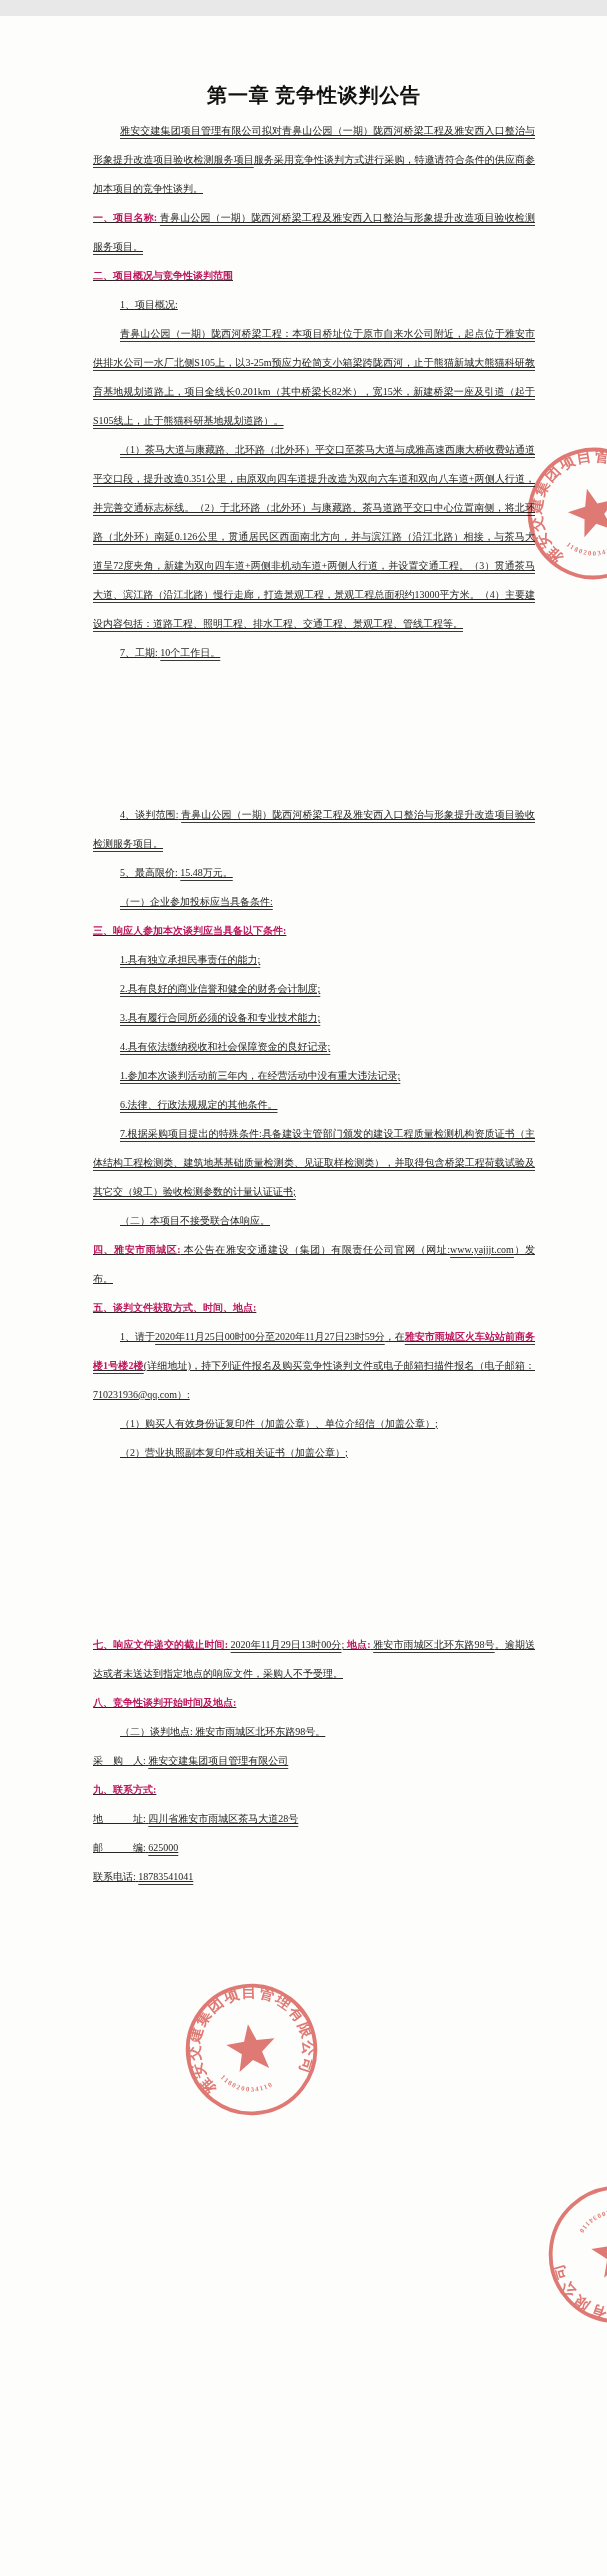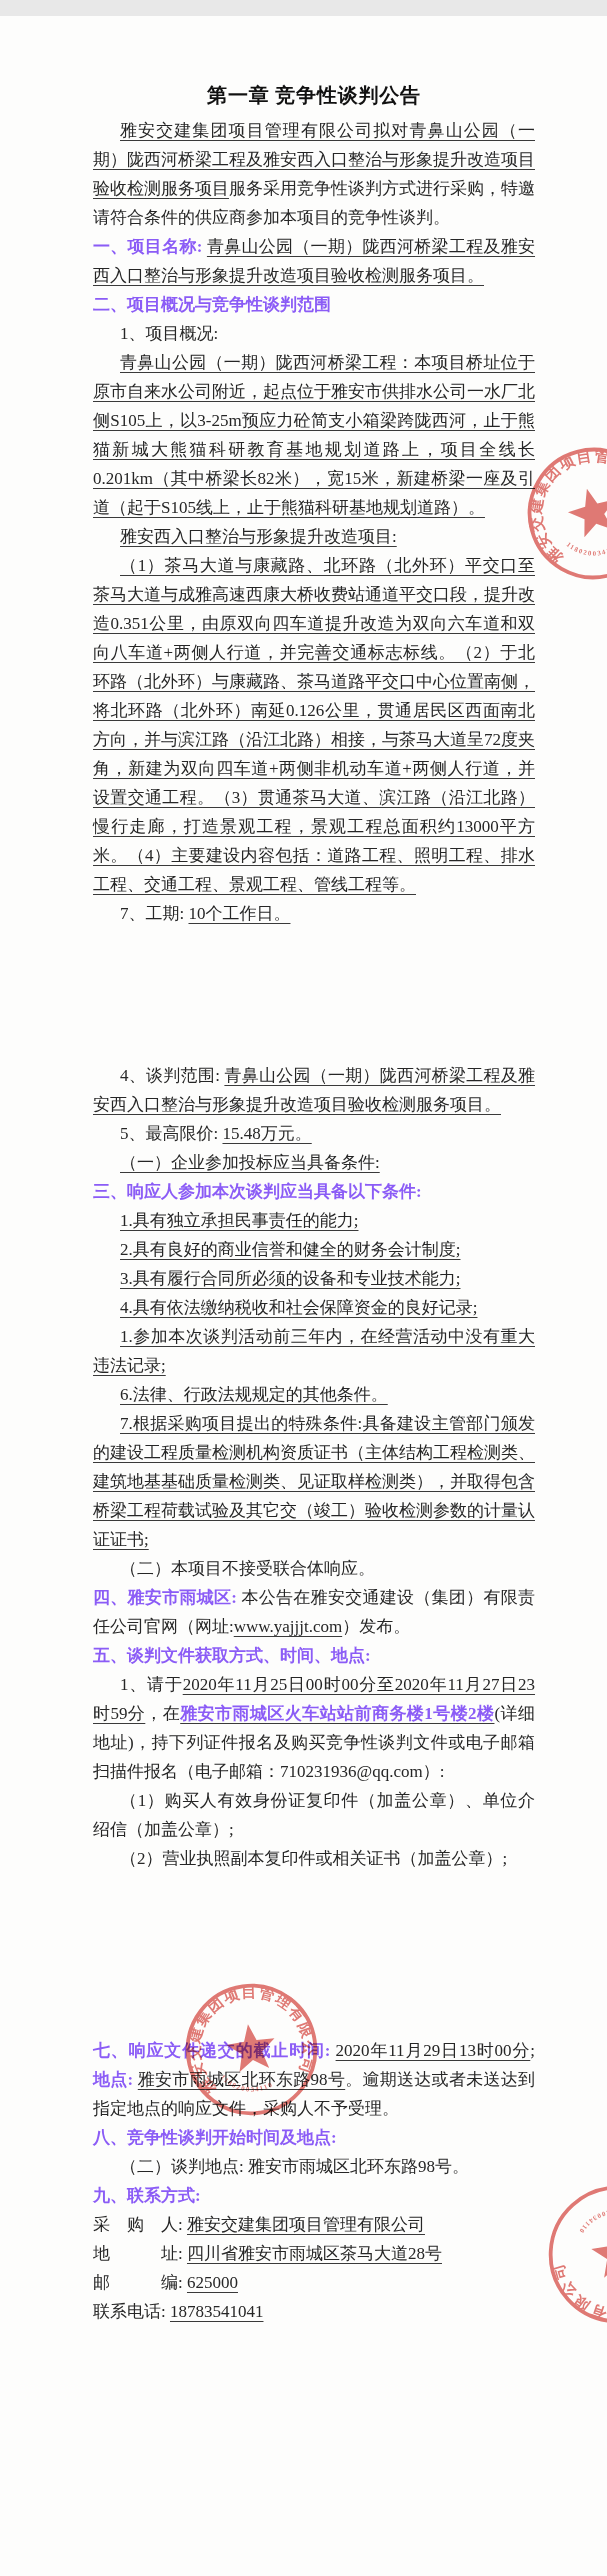--- a/index.html
+++ b/index.html
@@ -20,27 +20,28 @@
   .doc-title{
     font-weight:bold;
     font-size:20px;
     line-height:30px;
     text-align:center;
     letter-spacing:0.8px;
     color:#111;
     margin-bottom:6px;
   }
   .para{
-    font-size:17px;
+    font-size:10px;
     line-height:29px;
     text-align:justify;
     color:#262626;
+    text-decoration:underline;
   }
   .para.indent{ text-indent:27px; }
-  .b{ font-weight:bold; color:#8b5cf6; }
+  .b{ font-weight:bold; color:#be185d; }
   .u{
     text-decoration:underline;
     text-underline-offset:3.8px;
     text-decoration-thickness:0.8px;
     text-decoration-color:#3a3a3a;
   }
   .seal{
     position:absolute;
     opacity:.78;
     mix-blend-mode:multiply;
@@ -56,21 +57,20 @@
 
 <div id="page">
   <div id="content">
     <div class="doc-title">第一章 竞争性谈判公告</div>
 
   <div class="para indent"><span class="u">雅安交建集团项目管理有限公司拟对青鼻山公园（一期）陇西河桥梁工程及雅安西入口整治与形象提升改造项目验收检测服务项目</span><span class="">服务采用竞争性谈判方式进行采购，特邀请符合条件的供应商参加本项目的竞争性谈判。</span></div>
       <div class="para"><span class="b ">一、项目名称:</span><span class=""> </span><span class="u">青鼻山公园（一期）陇西河桥梁工程及雅安西入口整治与形象提升改造项目验收检测服务项目。</span></div>
       <div class="para"><span class="b ">二、项目概况与竞争性谈判范围</span></div>
       <div class="para indent"><span class="">1、项目概况:</span></div>
       <div class="para indent"><span class="u">青鼻山公园（一期）陇西河桥梁工程：本项目桥址位于原市自来水公司附近，起点位于雅安市供排水公司一水厂北侧S105上，以3-25m预应力砼简支小箱梁跨陇西河，止于熊猫新城大熊猫科研教育基地规划道路上，项目全线长0.201km（其中桥梁长82米），宽15米，新建桥梁一座及引道（起于S105线上，止于熊猫科研基地规划道路）。</span></div>
-      <div class="para indent"><span class="u">雅安西入口整治与形象提升改造项目:</span></div>
       <div class="para indent"><span class="u">（1）茶马大道与康藏路、北环路（北外环）平交口至茶马大道与成雅高速西康大桥收费站通道平交口段，提升改造0.351公里，由原双向四车道提升改造为双向六车道和双向八车道+两侧人行道，并完善交通标志标线。（2）于北环路（北外环）与康藏路、茶马道路平交口中心位置南侧，将北环路（北外环）南延0.126公里，贯通居民区西面南北方向，并与滨江路（沿江北路）相接，与茶马大道呈72度夹角，新建为双向四车道+两侧非机动车道+两侧人行道，并设置交通工程。（3）贯通茶马大道、滨江路（沿江北路）慢行走廊，打造景观工程，景观工程总面积约13000平方米。（4）主要建设内容包括：道路工程、照明工程、排水工程、交通工程、景观工程、管线工程等。</span></div>
       <div class="para indent"><span class="">7、工期:</span><span class=""> </span><span class="u">10个工作日。</span></div>
       <div class="para indent" style="margin-top: 133px;"><span class="">4、谈判范围:</span><span class=""> </span><span class="u">青鼻山公园（一期）陇西河桥梁工程及雅安西入口整治与形象提升改造项目验收检测服务项目。</span></div>
       <div class="para indent"><span class="">5、最高限价:</span><span class=""> </span><span class="u">15.48万元。</span></div>
       <div class="para indent"><span class="u">（一）企业参加投标应当具备条件:</span></div>
       <div class="para"><span class="b ">三、响应人参加本次谈判应当具备以下条件:</span></div>
       <div class="para indent"><span class="u">1.具有独立承担民事责任的能力;</span></div>
       <div class="para indent"><span class="u">2.具有良好的商业信誉和健全的财务会计制度;</span></div>
       <div class="para indent"><span class="u">3.具有履行合同所必须的设备和专业技术能力;</span></div>
       <div class="para indent"><span class="u">4.具有依法缴纳税收和社会保障资金的良好记录;</span></div>
@@ -79,22 +79,22 @@
       <div class="para indent"><span class="u">7.根据采购项目提出的特殊条件:具备建设主管部门颁发的建设工程质量检测机构资质证书（主体结构工程检测类、建筑地基基础质量检测类、见证取样检测类），并取得包含桥梁工程荷载试验及其它交（竣工）验收检测参数的计量认证证书;</span></div>
       <div class="para indent"><span class="">（二）本项目不接受联合体响应。</span></div>
       <div class="para"><span class="b ">四、雅安市雨城区:</span><span class=""> 本公告在雅安交通建设（集团）有限责任公司官网（网址:</span><span class="u">www.yajjjt.com</span><span class="">）发布。</span></div>
       <div class="para"><span class="b ">五、谈判文件获取方式、时间、地点:</span></div>
       <div class="para indent"><span class="">1、请于</span><span class="u">2020年11月25日00时00分至2020年11月27日23时59分</span><span class="">，在</span><span class="b u">雅安市雨城区火车站站前商务楼1号楼2楼</span><span class="">(详细地址)，持下列证件报名及购买竞争性谈判文件或电子邮箱扫描件报名（电子邮箱：710231936@qq.com）:</span></div>
       <div class="para indent"><span class="">（1）购买人有效身份证复印件（加盖公章）、单位介绍信（加盖公章）;</span></div>
       <div class="para indent"><span class="">（2）营业执照副本复印件或相关证书（加盖公章）;</span></div>
       <div class="para" style="margin-top: 163px;"><span class="b ">七、响应文件递交的截止时间:</span><span class=""> </span><span class="u">2020年11月29日13时00分</span><span class="">; </span><span class="b ">地点:</span><span class=""> </span><span class="u">雅安市雨城区北环东路98号</span><span class="">。逾期送达或者未送达到指定地点的响应文件，采购人不予受理。</span></div>
       <div class="para"><span class="b ">八、竞争性谈判开始时间及地点:</span></div>
       <div class="para indent"><span class="">（二）谈判地点:</span><span class=""> 雅安市雨城区北环东路98号。</span></div>
+      <div class="para"><span class="">采　购　人:</span><span class=""> </span><span class="u">雅安交建集团项目管理有限公司</span></div>
       <div class="para"><span class="b ">九、联系方式:</span></div>
-      <div class="para"><span class="">采　购　人:</span><span class=""> </span><span class="u">雅安交建集团项目管理有限公司</span></div>
       <div class="para"><span class="">地　　　址:</span><span class=""> </span><span class="u">四川省雅安市雨城区茶马大道28号</span></div>
       <div class="para"><span class="">邮　　　编:</span><span class=""> </span><span class="u">625000</span></div>
       <div class="para"><span class="">联系电话:</span><span class=""> </span><span class="u">18783541041</span></div>
     </div>
 
 <div class="seal" style="left: 516px; top: 420px; width: 155px; height: 155px; transform: rotate(-15deg);"><svg width="155" height="155" viewBox="-102 -102 204 204">
         <circle r="84" fill="none" stroke="#d9544e" stroke-width="5"></circle>
         <path id="ringArc0" d="M -51.1 46.2 A 69 69 0 1 1 51.1 46.2" fill="none"></path>
         <text fill="#d9544e" font-size="20" letter-spacing="1"><textPath href="#ringArc0" startOffset="2" textLength="306" lengthAdjust="spacing">雅安交建集团项目管理有限公司</textPath></text>
         <path id="codeArc0" d="M -47.9 27.5 A 55 55 0 0 0 47.9 27.5" fill="none"></path>

